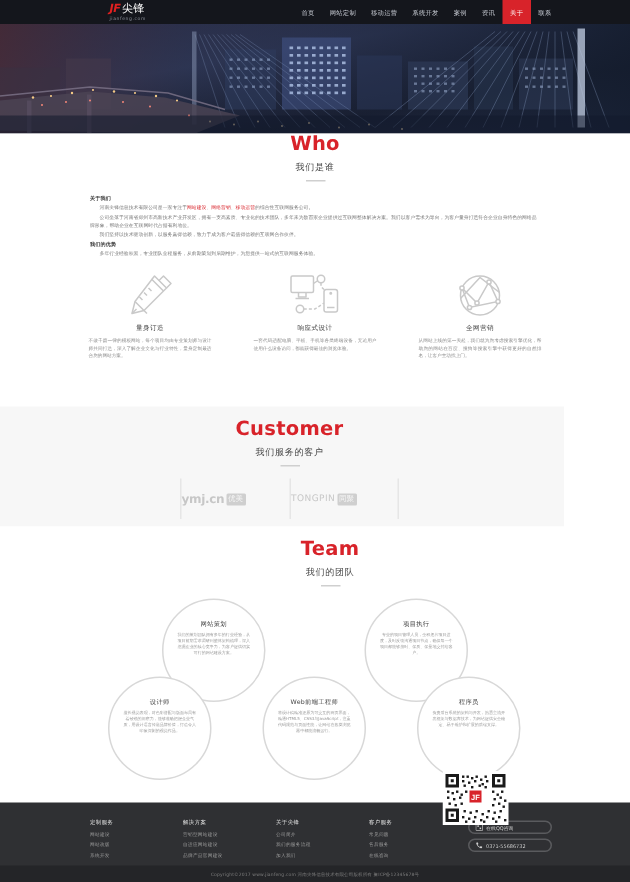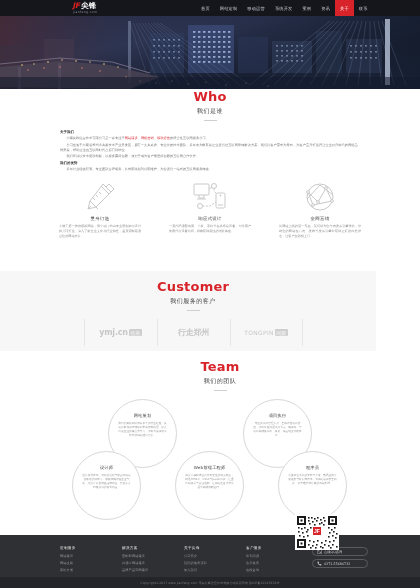--- a/index.html
+++ b/index.html
@@ -15,21 +15,21 @@
   .header {
     position: absolute; top: 0; left: 0; width: 420px; height: 16px;
     background: #14161c;
     display: flex; align-items: center; z-index: 30;
   }
   .logo { position: absolute; left: 73px; top: 1px; width: 56px; height: 13px;
           display: flex; flex-direction: column; justify-content: center; }
   .logo-row { display: flex; align-items: center; gap: 1px; height: 8px; }
   .logo-jf { color: #e02020; font-style: italic; font-weight: bold; font-size: 7.5px;
              letter-spacing: -0.3px; line-height: 8px; }
-  .logo-cn { color: #ffffff; font-weight: bold; font-size: 7.5px; line-height: 8px; }
+  .logo-cn { color: #ffffff; font-weight: normal; font-size: 7.5px; line-height: 8px; }
   .logo-sub { color: #8a8f99; font-size: 3px; letter-spacing: 0.4px; line-height: 4px;
               margin-top: 0px; }
 
   .nav { position: absolute; left: 196px; top: 0; height: 16px; display: flex; align-items: stretch; }
   .nav-item {
     display: flex; align-items: center; justify-content: center;
     padding: 0 5px; color: #c8ccd4; font-size: 4.2px; letter-spacing: 0.2px;
     height: 16px; white-space: nowrap;
   }
   .nav-item.active { background: #d8232a; color: #fff; }
@@ -59,21 +59,21 @@
   .features { display: flex; justify-content: center; gap: 28px; margin-top: 9px; }
   .feat { width: 82px; text-align: center; }
   .feat-ico { height: 32px; display: flex; align-items: center; justify-content: center; }
   .feat-ico svg { display: block; }
   .feat-t { font-size: 4.4px; color: #444; margin-top: 3px; letter-spacing: 0.3px; }
   .feat-d { font-size: 3.1px; color: #8c8c8c; line-height: 4.8px; margin-top: 3px; text-align: justify; }
 
   
   .logos { display: flex; justify-content: center; margin-top: 8px; }
   .logo-cell {
-    width: 73px; height: 27px; display: flex; align-items: center; justify-content: center;
+    width: 73px; height: 27px; display: flex; align-items: center; justify-content: flex-start;
     border-left: 1px solid #e6e6e6; color: #c7c7c7;
   }
   .logo-cell:last-child { border-right: 1px solid #e6e6e6; }
   .lg-txt { font-size: 8px; font-weight: bold; letter-spacing: -0.2px; white-space: nowrap; }
   .lg-txt.small { font-size: 6px; font-weight: normal; letter-spacing: 0.3px; }
   .lg-badge { background: #cfcfcf; color: #f7f7f7; font-size: 5px; padding: 0.5px 1.5px; margin-left: 1px;
               border-radius: 1px; }
 
   
   .team-wrap { position: relative; width: 300px; margin: 8px auto 0; height: 128px; }
@@ -455,23 +455,20 @@
       <div class="en">Customer</div>
       <div class="cn">我们服务的客户</div>
       <div class="bar"></div>
     </div>
     <div class="logos">
       <div class="logo-cell">
         <span class="lg-txt">ymj.cn</span>
           <span class="lg-badge">优美</span>
       </div>
       <div class="logo-cell">
-        <span class="lg-txt">行走郑州</span>
-      </div>
-      <div class="logo-cell">
         <span class="lg-txt small">TONGPIN</span>
           <span class="lg-badge">同聚</span>
       </div>
     </div>
   </div>
 
   <div class="section sec-team">
     <div class="sec-title" style="padding-top:8px;margin-left:20px;">
       <div class="en">Team</div>
       <div class="cn">我们的团队</div>

